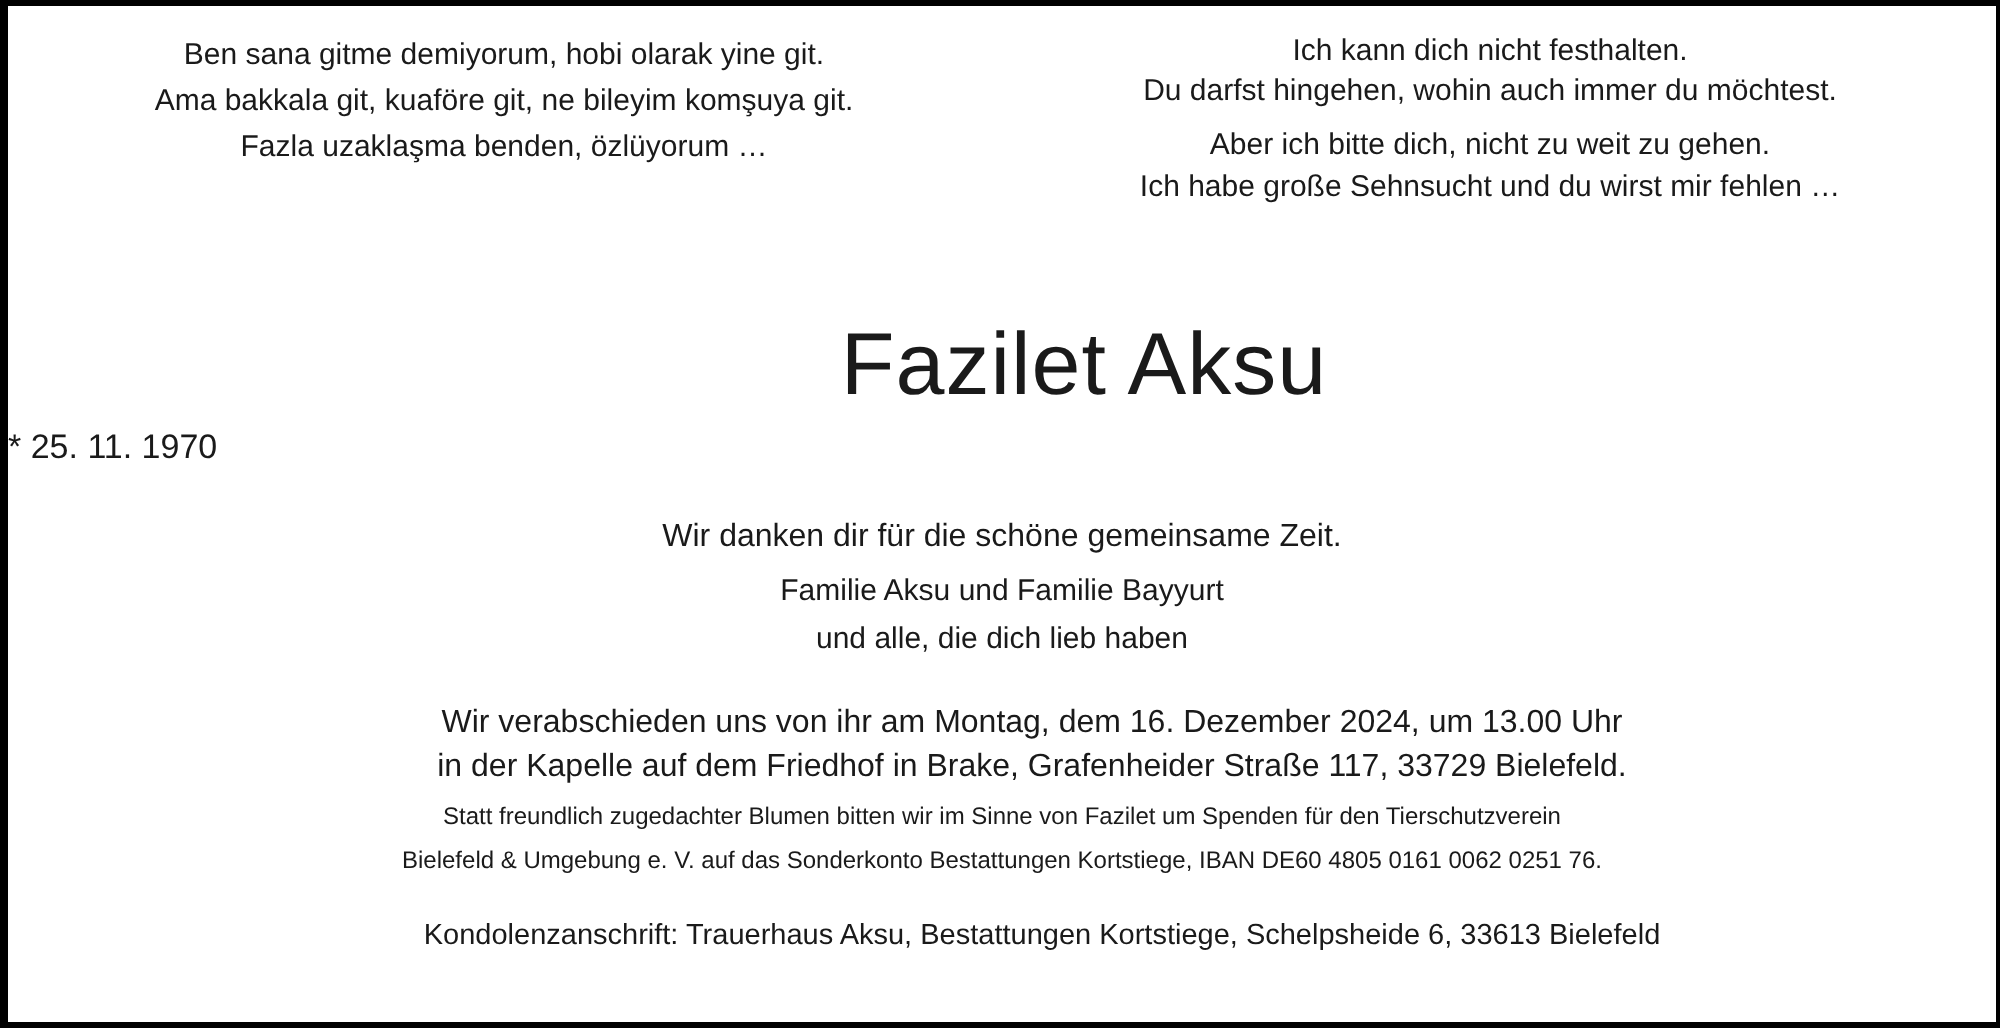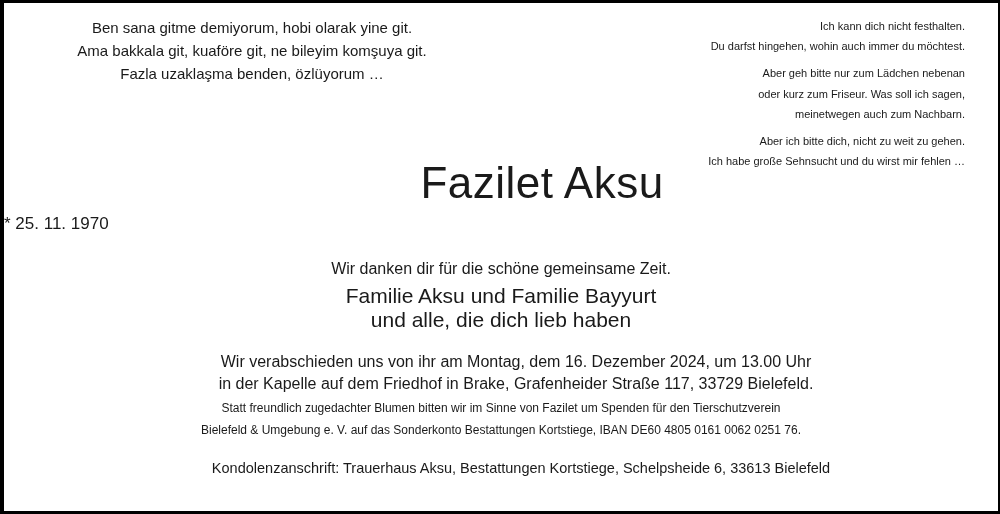--- a/index.html
+++ b/index.html
@@ -25,26 +25,25 @@
     text-align: center;
   }
   .quote-left {
     left: 46px;
     top: 13px;
     width: 404px;
     font-size: 15px;
     line-height: 23.2px;
   }
   .quote-right {
-    left: 553px;
+    left: 537px;
     top: 13px;
     width: 408px;
-    font-size: 11px;
+    font-size: 15px;
     line-height: 20.2px;
-    text-align: right;
   }
   .stanza { margin-bottom: 7px; }
   .stanza:last-child { margin-bottom: 0; }
   .name {
     left: 0;
     top: 154px;
     width: 100%;
     font-size: 44px;
     line-height: 52px;
     font-weight: 400;
@@ -65,21 +64,21 @@
     left: 0;
     top: 255px;
     width: 100%;
     font-size: 16px;
     line-height: 21px;
   }
   .family {
     left: 0;
     top: 281px;
     width: 100%;
-    font-size: 21px;
+    font-size: 15px;
     line-height: 23.5px;
   }
   .farewell {
     left: 15px;
     top: 348px;
     width: 100%;
     font-size: 16px;
     line-height: 21.5px;
   }
   .donation {
@@ -109,25 +108,20 @@
     <div class="line">Ama bakkala git, kuaföre git, ne bileyim komşuya git.</div>
     <div class="line">Fazla uzaklaşma benden, özlüyorum …</div>
   </div>
 
   <div class="block quote-right">
     <div class="stanza">
       <div class="line">Ich kann dich nicht festhalten.</div>
       <div class="line">Du darfst hingehen, wohin auch immer du möchtest.</div>
     </div>
     <div class="stanza">
-      <div class="line">Aber geh bitte nur zum Lädchen nebenan</div>
-      <div class="line">oder kurz zum Friseur. Was soll ich sagen,</div>
-      <div class="line">meinetwegen auch zum Nachbarn.</div>
-    </div>
-    <div class="stanza">
       <div class="line">Aber ich bitte dich, nicht zu weit zu gehen.</div>
       <div class="line">Ich habe große Sehnsucht und du wirst mir fehlen …</div>
     </div>
   </div>
 
   <h1 class="block name">Fazilet Aksu</h1>
 
   <div class="block dates">
     <span class="line">* 25. 11. 1970</span>
   </div>

